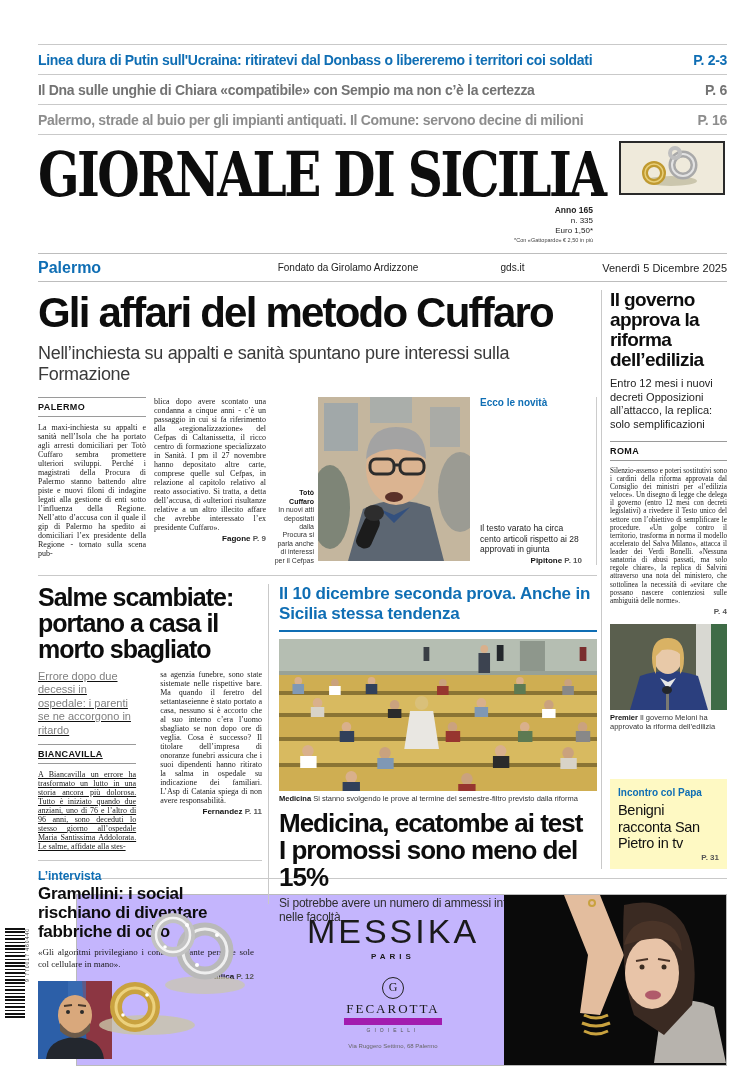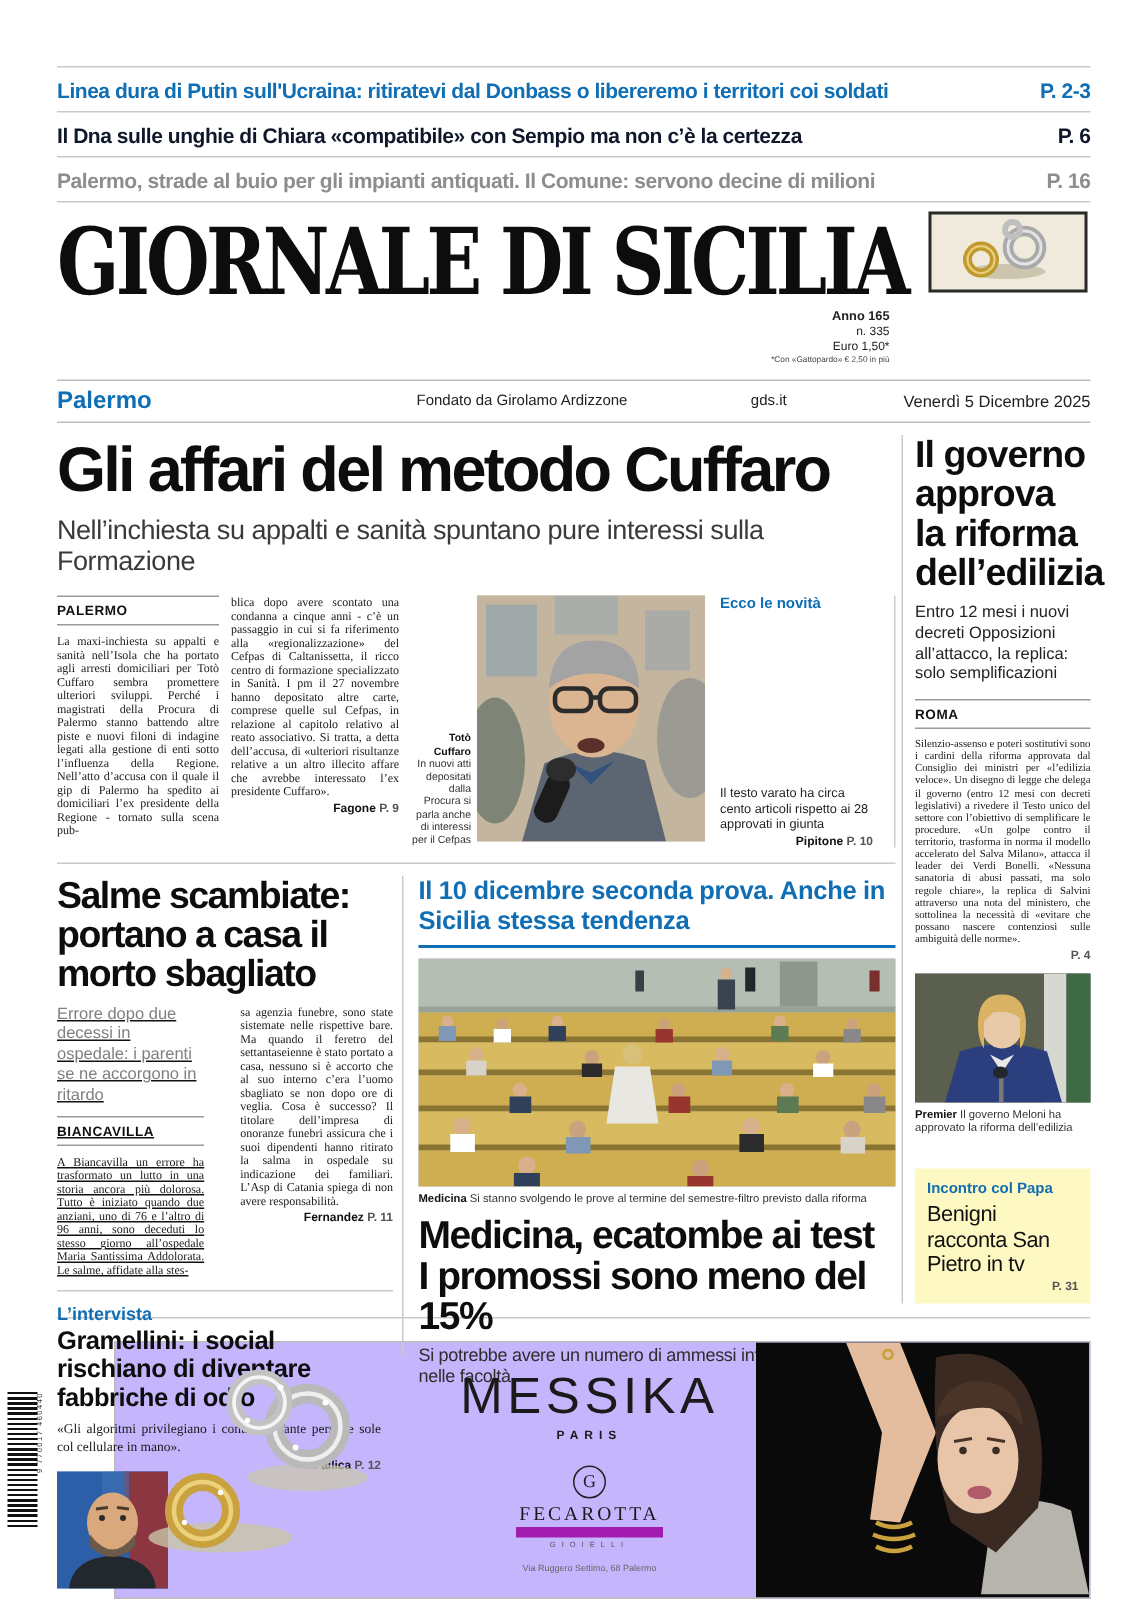--- a/index.html
+++ b/index.html
@@ -7,21 +7,21 @@
         font-family:"Liberation Sans",sans-serif;color:#111;}
   .content{margin:0 28px 0 38px;width:689px;}
 
   
   .teasers{margin-top:44px;}
   .teaser{display:flex;justify-content:space-between;align-items:center;
           height:29px;border-top:1px solid #c9c9c9;font-weight:bold;font-size:14px;letter-spacing:-.3px;}
   .teaser:last-child{border-bottom:1px solid #c9c9c9;}
   .teaser .pg{font-weight:bold;white-space:nowrap;margin-left:10px;}
   .t-blue,.t-blue .pg{color:#0f6eb4;}
-  .t-black,.t-black .pg{color:#0f172a;}
+  .t-black,.t-black .pg{color:#737373;}
   .t-gray,.t-gray .pg{color:#8d8d8d;}
 
   
   .masthead{position:relative;height:118px;}
   .mast-title{position:absolute;left:0;top:4px;font-family:"DejaVu Serif",serif;
               font-weight:bold;font-size:58px;letter-spacing:-3px;white-space:nowrap;
               transform:scaleX(.84) scaleY(1.06);transform-origin:left top;color:#0d0d0d;}
   .mast-thumb{position:absolute;right:2px;top:6px;width:102px;height:50px;
               border:2px solid #2a2a2a;background:#efeadb;}
   .mast-info{position:absolute;right:134px;top:70px;text-align:right;line-height:1.25;font-size:8px;color:#222;}
@@ -86,21 +86,21 @@
 
   .med-kicker{color:#0f6eb4;font-weight:bold;font-size:17px;letter-spacing:-.2px;
               border-bottom:2px solid #0f6eb4;padding-bottom:6px;}
   .med-photo{width:100%;height:152px;margin-top:7px;background:#b5beb2;}
   .cap{font-size:7.5px;color:#333;margin-top:3px;line-height:1.2;}
   .cap .cap-t{font-weight:bold;color:#111;}
   .med-head{font-size:26px;font-weight:bold;letter-spacing:-1px;line-height:1.04;margin-top:7px;color:#0d0d0d;}
   .med-sub{font-size:12px;letter-spacing:-.2px;color:#2e2e2e;margin-top:5px;}
   .pg-right{text-align:right;font-size:8px;font-weight:bold;color:#555;margin-top:2px;}
 
-  .ed-head{font-size:25px;font-weight:bold;letter-spacing:-.6px;line-height:1.05;color:#0d0d0d;}
+  .ed-head{font-size:19px;font-weight:bold;letter-spacing:-.6px;line-height:1.05;color:#0d0d0d;}
   .ed-sub{font-size:11px;line-height:1.25;color:#222;margin-top:7px;}
   .ed-kicker{margin-top:9px;}
   .ed-body{font-size:7.2px;}
   .ed-photo{width:117px;height:86px;margin-top:8px;background:#5a5f4e;}
   .papa-box{margin-top:auto;background:#fef9c3;padding:8px 8px 7px;}
   .papa-head{font-size:14.5px;letter-spacing:-.3px;line-height:1.12;color:#111;margin-top:4px;}
 
   
   .ad-rule{border-top:1px solid #c9c9c9;margin-top:9px;}
   .ad{margin-top:15px;height:170px;border:1px solid #bbb;background:#c4b5fd;display:flex;overflow:hidden;margin-left:38px;}

